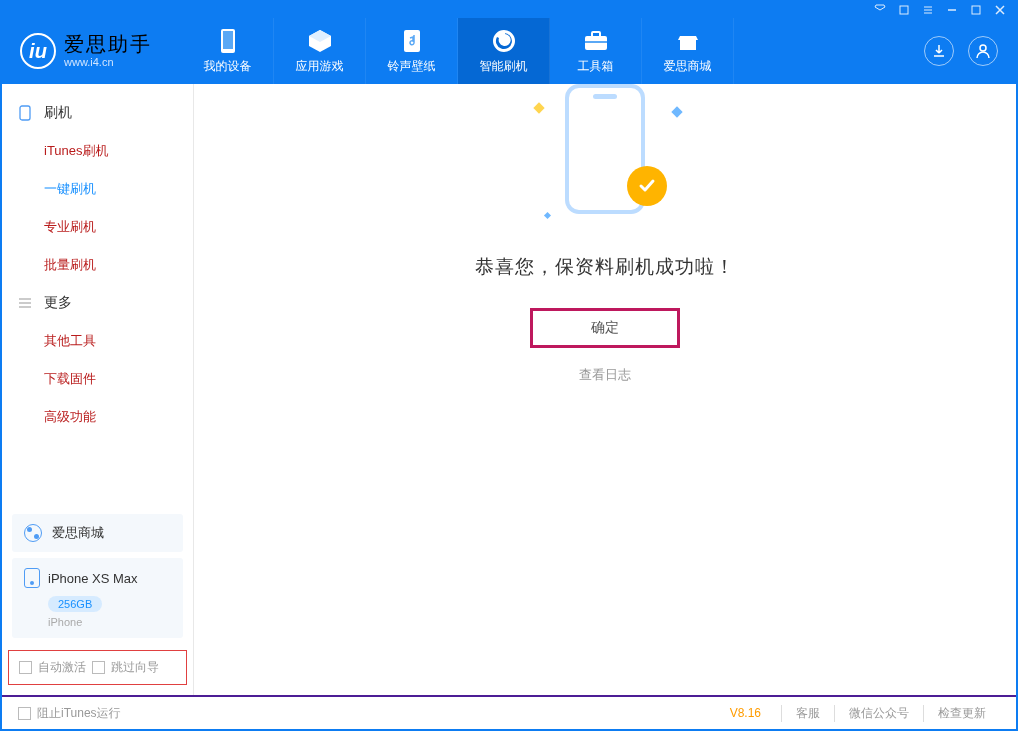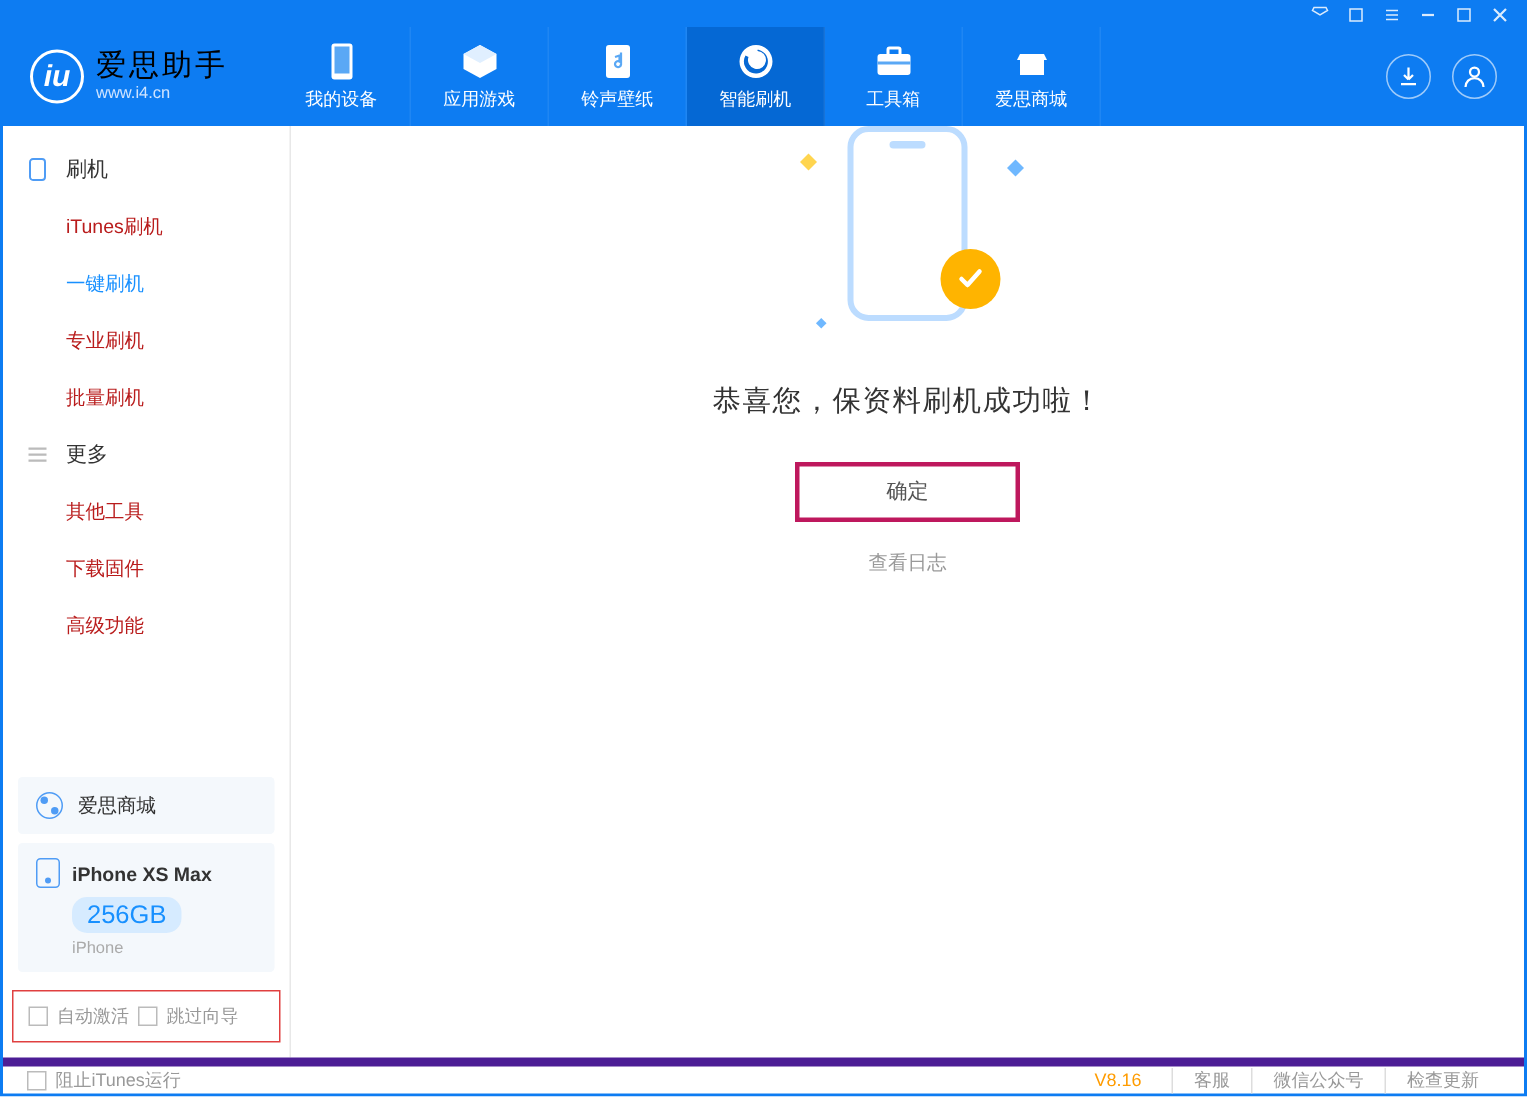--- a/index.html
+++ b/index.html
@@ -29,40 +29,40 @@
 .sidebar-bottom{margin-top:auto}
 .status-card{margin:6px 10px;padding:10px 12px;background:#f4f8fc;border-radius:3px;display:flex;align-items:center;gap:10px;font-size:13px;color:#333}
 .status-card .st-icon{width:18px;height:18px;border:1.5px solid #4f9cf5;border-radius:50%;position:relative}
 .status-card .st-icon::before,.status-card .st-icon::after{content:"";position:absolute;background:#4f9cf5;border-radius:50%}
 .status-card .st-icon::before{width:5px;height:5px;top:2px;left:2px}
 .status-card .st-icon::after{width:5px;height:5px;bottom:2px;right:2px}
 .device-card{margin:6px 10px 12px;padding:10px 12px;background:#f4f8fc;border-radius:3px}
 .device-card .dev-head{display:flex;align-items:center;gap:8px;margin-bottom:6px}
 .device-card .dev-icon{width:16px;height:20px;border:1.5px solid #4f9cf5;border-radius:3px;position:relative}
 .device-card .dev-icon::after{content:"";position:absolute;bottom:2px;left:50%;transform:translateX(-50%);width:4px;height:4px;border-radius:50%;background:#4f9cf5}
-.device-card .dev-name{font-size:13px;color:#333;font-weight:700}
-.device-card .dev-badge{display:inline-block;background:#d6ebff;color:#1890ff;font-size:17px;padding:2px 10px;border-radius:10px;margin-left:24px}
+.device-card .dev-name{font-size:13px;color:#333;font-weight:400}
+.device-card .dev-badge{display:inline-block;background:#d6ebff;color:#1890ff;font-size:11px;padding:2px 10px;border-radius:10px;margin-left:24px}
 .device-card .dev-sub{font-size:11px;color:#aaa;margin-left:24px;margin-top:4px}
 .checkbox-highlight{margin:0 6px 10px;border:1.5px solid #e04040;padding:8px 10px;display:flex;gap:6px;align-items:center}
 .chk{display:flex;align-items:center;gap:6px;cursor:pointer}
 .chk .box{width:13px;height:13px;border:1px solid #bbb;background:#fff}
 .chk .lbl{font-size:12px;color:#999}
 .main{flex:1;display:flex;flex-direction:column;align-items:center;justify-content:flex-start;position:relative}
 .success-illust{position:relative;width:140px;height:140px;margin-bottom:30px}
 .phone{width:80px;height:130px;border:4px solid #bcdcff;border-radius:14px;background:#fff;margin:0 auto;position:relative}
 .phone::before{content:"";position:absolute;top:6px;left:50%;transform:translateX(-50%);width:24px;height:5px;background:#bcdcff;border-radius:3px}
 .check-badge{position:absolute;right:8px;bottom:18px;width:40px;height:40px;background:#ffb400;border-radius:50%;display:flex;align-items:center;justify-content:center}
 .sparkle{position:absolute;width:8px;height:8px;background:#ffd54f;transform:rotate(45deg)}
 .sparkle.s1{top:20px;left:0}
 .sparkle.s2{top:24px;right:-6px;background:#6fb8ff}
 .sparkle.s3{bottom:6px;left:10px;width:5px;height:5px;background:#6fb8ff}
 .success-text{font-size:19px;color:#333;margin-bottom:28px;letter-spacing:1px}
 .ok-btn{width:150px;height:40px;border:3px solid #be185d;background:#fff;font-size:14px;color:#555;cursor:pointer;margin-bottom:18px}
 .log-link{font-size:13px;color:#999;cursor:pointer}
-.footer{height:24px;border-top:6px solid #4c1d95;display:flex;align-items:center;padding:0 16px;font-size:12px;color:#999}
+.footer{height:34px;border-top:2px solid #4c1d95;display:flex;align-items:center;padding:0 16px;font-size:12px;color:#999}
 .footer .chk{margin-right:auto}
 .footer .ver{color:#ff9c00;margin-right:20px}
 .footer .flink{color:#999;cursor:pointer;padding:0 14px;border-left:1px solid #ddd}
 .footer .flink:first-of-type{border-left:1px solid #ddd}
 svg{display:block}
 </style>
 </head>
 <body>
 
 <div class="window">

